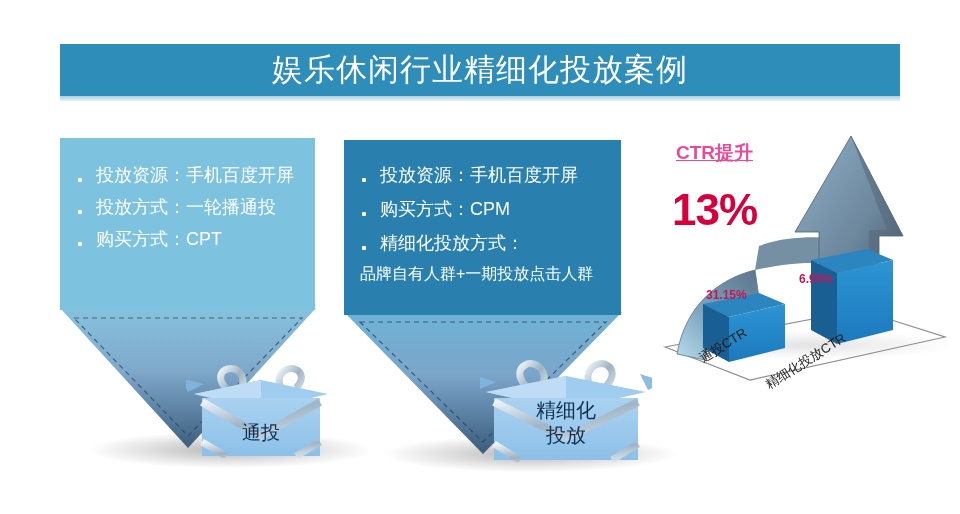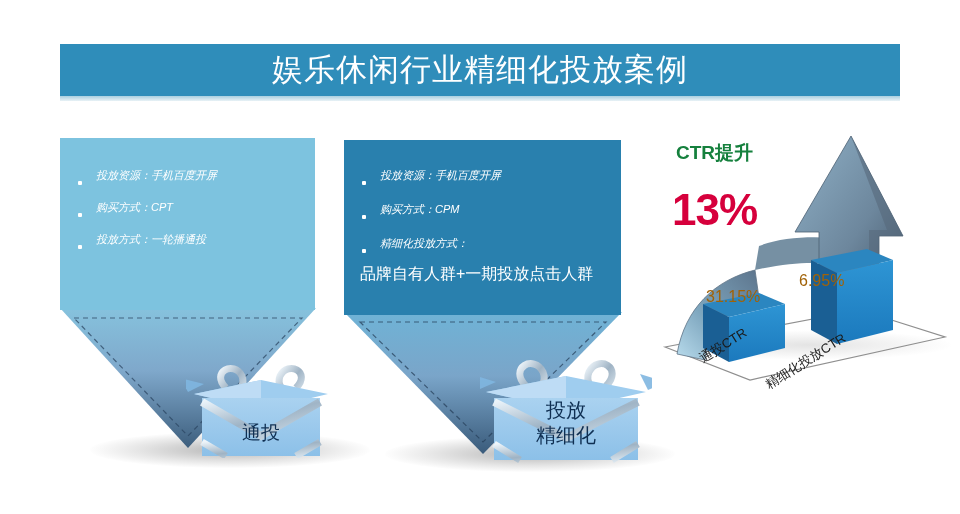--- a/index.html
+++ b/index.html
@@ -84,25 +84,24 @@
     top: 0;
     width: 100%;
     padding: 26px 10px 0 14px;
     box-sizing: border-box;
   }
   .panel-a .bullets { padding-top: 28px; }
   .panel-b .bullets { padding-top: 26px; }
 
   .bullet-row {
     display: flex;
-    align-items: flex-end;
+    align-items: center;
     margin-bottom: 13px;
-    font-size: 11px;
+    font-size: 18px;
     line-height: 19px;
-    font-style: italic;
   }
   .panel-b .bullet-row { margin-bottom: 15px; }
   .bullet-dot {
     flex: 0 0 auto;
     width: 4px;
     height: 4px;
     background: #ffffff;
     margin: 8px 14px 0 4px;
     border-radius: 1px;
   }
@@ -145,42 +144,43 @@
   .shadow-b { left: 385px; top: 436px; width: 290px; height: 36px; }
   .shadow-chart { left: 665px; top: 330px; width: 290px; height: 30px;
     background: radial-gradient(ellipse at center, rgba(60,60,60,0.14) 0%, rgba(255,255,255,0) 70%); }
 
   
   .chart { position: absolute; left: 655px; top: 112px; width: 300px; height: 370px; }
   .ctr-caption {
     position: absolute;
     left: 676px;
     top: 140px;
-    color: #15803d;
+    color: #ec4899;
     font-size: 19px;
     font-weight: bold;
     letter-spacing: 0px;
     white-space: nowrap;
+    text-decoration: underline;
   }
   .ctr-value {
     position: absolute;
     left: 672px;
     top: 160px;
     color: #d6003c;
     font-size: 44px;
     font-weight: bold;
     letter-spacing: -1px;
     white-space: nowrap;
     margin-top: 25px;
   }
   .bar-value {
     position: absolute;
-    color: #a16207;
-    font-size: 16px;
-    font-weight: normal;
+    color: #be185d;
+    font-size: 12px;
+    font-weight: bold;
     white-space: nowrap;
   }
   .bar-value-a { left: 706px; top: 288px; }
   .bar-value-b { left: 799px; top: 272px; }
 
   .axis-label {
     position: absolute;
     color: #1a1a1a;
     font-size: 13px;
     white-space: nowrap;
@@ -278,37 +278,37 @@
       <polygon points="6,40 86,24 166,40 86,58" fill="#9fcdef"></polygon>
       <polygon points="6,40 86,58 86,24" fill="#bedcf5"></polygon>
       <rect x="14" y="46" width="144" height="62" fill="url(#boxBodyB)"></rect>
       <path d="M14,50 L86,86 L158,50" fill="none" stroke="url(#ribbonB)" stroke-width="8" opacity="0.95"></path>
       <path d="M14,92 L40,108 M158,92 L132,108" stroke="url(#ribbonB)" stroke-width="7" fill="none"></path>
       <polygon points="-10,22 16,30 -2,38" fill="#7fb6e0" opacity="0.9"></polygon>
       <polygon points="160,22 186,30 168,38" fill="#7fb6e0" opacity="0.9"></polygon>
     </svg>
   </div>
   <div class="box-label box-label-b">
+    <div>精细化</div>
     <div>投放</div>
-    <div>精细化</div>
   </div>
 
   <div class="panel panel-a">
     <div class="bullets">
       <div class="bullet-row">
         <span class="bullet-dot"></span>
         <span class="bullet-text">投放资源：手机百度开屏</span>
       </div>
       <div class="bullet-row">
         <span class="bullet-dot"></span>
+        <span class="bullet-text">投放方式：一轮播通投</span>
+      </div>
+      <div class="bullet-row">
+        <span class="bullet-dot"></span>
         <span class="bullet-text">购买方式：CPT</span>
-      </div>
-      <div class="bullet-row">
-        <span class="bullet-dot"></span>
-        <span class="bullet-text">投放方式：一轮播通投</span>
       </div>
     </div>
   </div>
 
   <div class="panel-b-highlight"></div>
   <div class="panel panel-b">
     <div class="bullets">
       <div class="bullet-row">
         <span class="bullet-dot"></span>
         <span class="bullet-text">投放资源：手机百度开屏</span>

